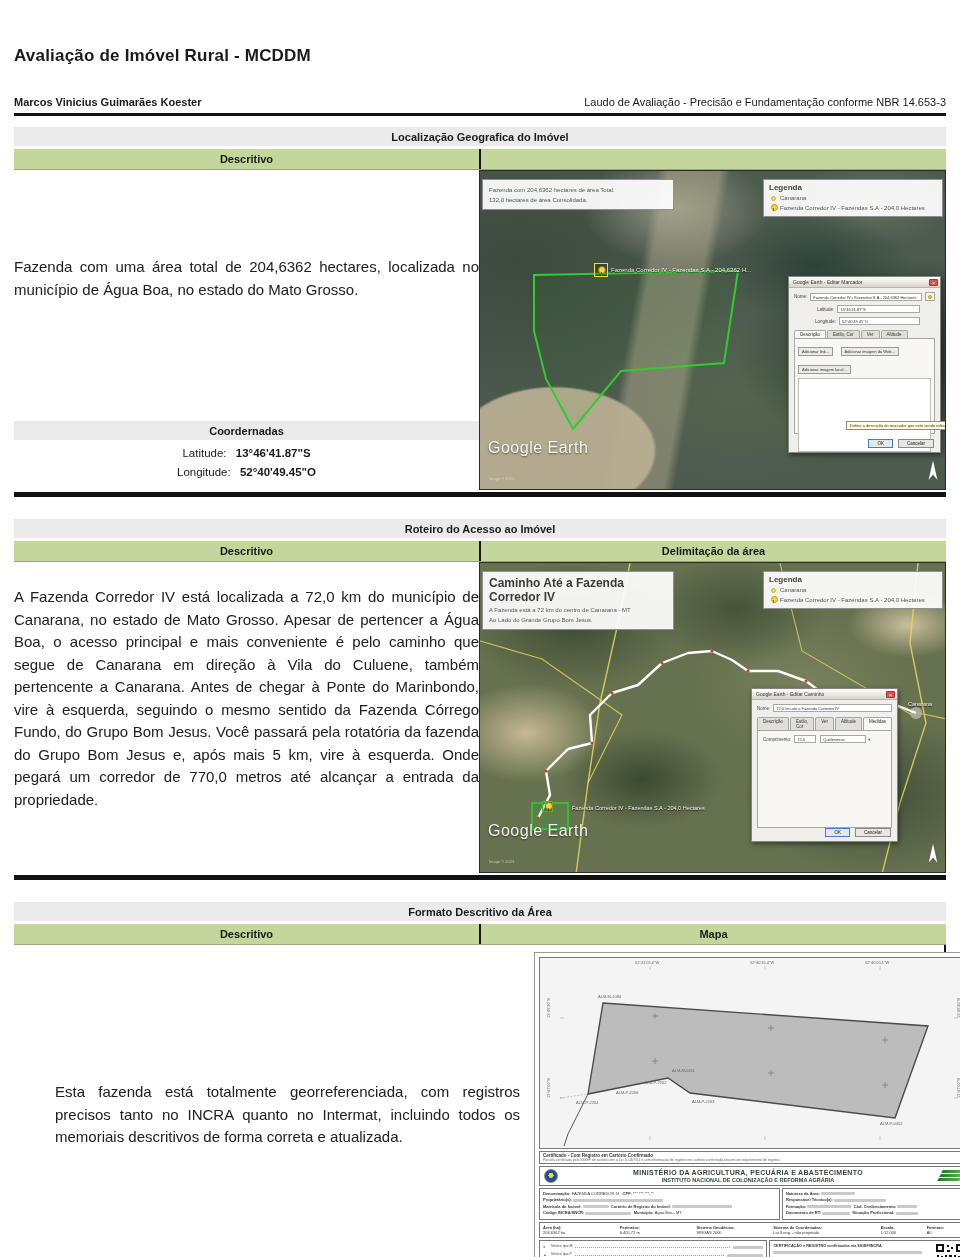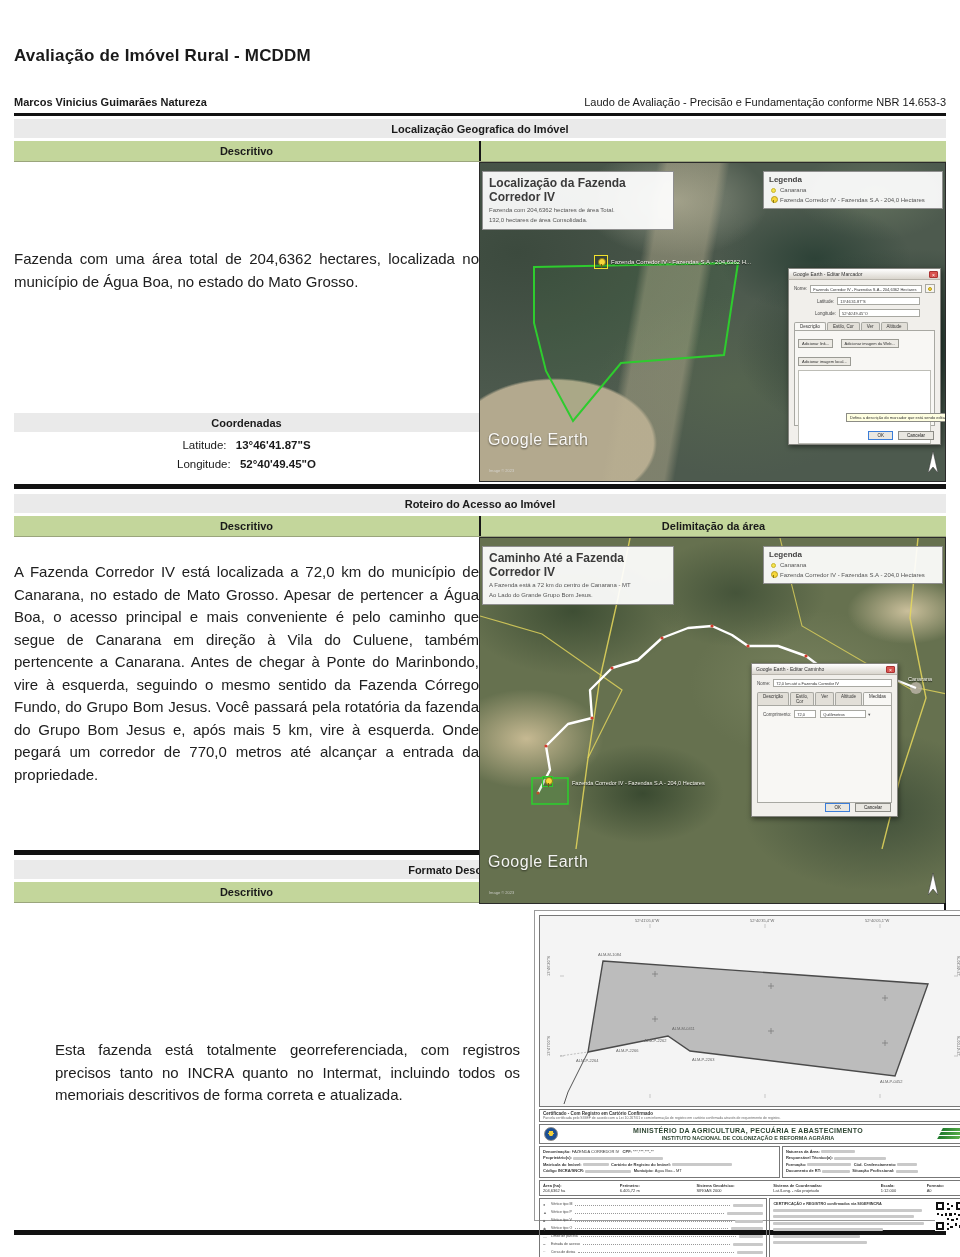--- a/index.html
+++ b/index.html
@@ -4,21 +4,21 @@
 <style>
   * { margin:0; padding:0; box-sizing:border-box; }
   html,body { background:#fff; }
   body { width:960px; height:1257px; font-family:"Liberation Sans", sans-serif; color:#1a1a1a; position:relative; overflow:hidden; }
   .content { margin:0 14px; }
 
   .doc-title { margin-top:46px; font-size:17px; font-weight:bold; letter-spacing:.2px; }
   .byline { margin-top:30px; display:flex; justify-content:space-between; align-items:flex-end; font-size:11px; padding-bottom:5px; border-bottom:3px solid #121212; }
   .byline .author { font-weight:bold; }
 
-  .bar-gray { margin-top:3px; background:#eaeaea; height:19px; display:flex; align-items:center; justify-content:center; font-size:11px; font-weight:bold; }
+  .bar-gray { margin-top:11px; background:#eaeaea; height:19px; display:flex; align-items:center; justify-content:center; font-size:11px; font-weight:bold; }
   .cols-head { margin-top:3px; display:flex; height:21px; background:#c3d69b; border-bottom:1px solid #9aa57c; }
   .cols-head .cell { display:flex; align-items:center; justify-content:center; font-size:11px; font-weight:bold; }
   .cols-head .cell.l { width:465px; }
   .cols-head .divider { width:2px; background:#161616; }
   .cols-head .cell.r { flex:1; }
 
   .row { display:flex; }
   .leftcol { width:465px; display:flex; flex-direction:column; }
   .para { font-size:15px; line-height:1.5; text-align:justify; color:#202020; }
 
@@ -31,21 +31,21 @@
   .map1 { height:320px; background-color:#4d5a4e;
     background-image:
       linear-gradient(100deg, transparent 34%, rgba(186,176,146,.45) 36%, rgba(186,176,146,.45) 46%, transparent 48%),
       radial-gradient(150px 90px at 42% 12%, #8e9483 0%, transparent 62%),
       radial-gradient(190px 120px at 16% 88%, #b3a98e 0%, #b3a98e 52%, transparent 54%),
       radial-gradient(260px 150px at 92% 58%, #21332b 0%, transparent 66%),
       radial-gradient(160px 90px at 72% 30%, #2d4237 0%, transparent 60%),
       radial-gradient(200px 130px at 55% 70%, #55644f 0%, transparent 70%),
       radial-gradient(320px 210px at 8% 28%, #3c4a3e 0%, transparent 72%),
       radial-gradient(120px 70px at 85% 10%, #62705d 0%, transparent 65%); }
-  .map2 { height:367px; background-color:#66714f;
+  .map2 { height:311px; background-color:#66714f;
     background-image:
       radial-gradient(170px 100px at 20% 20%, #3e4e34 0%, transparent 64%),
       radial-gradient(150px 90px at 55% 15%, #45543a 0%, transparent 60%),
       radial-gradient(200px 120px at 85% 75%, #41503a 0%, transparent 66%),
       radial-gradient(130px 80px at 35% 70%, #3a4a31 0%, transparent 62%),
       radial-gradient(170px 110px at 70% 40%, #77815d 0%, transparent 68%),
       radial-gradient(140px 90px at 10% 55%, #c6b992 0%, transparent 55%),
       radial-gradient(110px 60px at 92% 20%, #cabf9b 0%, transparent 55%); }
 
   .map-titlebox { position:absolute; left:2px; top:8px; width:192px; background:rgba(255,255,255,.93); border:1px solid #8f8f8f; padding:4px 6px 5px; }
@@ -84,21 +84,21 @@
   .ge-tab.active { background:#f8f7f4; }
   .ge-panel { border:1px solid #a8a8a2; margin:0 5px; background:#f8f7f4; position:relative; }
   .mini-btn { font-size:4px; color:#333; border:1px solid #9b9b94; background:#eceae4; padding:1px 3px; margin:3px 0 0 3px; display:inline-block; }
   .desc-area { background:#fff; border:1px solid #bdbdb6; margin:3px; }
   .ge-foot { position:absolute; bottom:4px; right:6px; display:flex; }
   .ge-btn { font-size:4.5px; padding:1px 8px; border:1px solid #8c8c86; background:#e9e7e1; margin-left:5px; cursor:default; }
   .ge-btn.ok { border:1px solid #3b7dd8; }
   .ge-tooltip { position:absolute; background:#ffffe1; border:1px solid #8c8c86; font-size:4px; color:#333; padding:1px 3px; white-space:nowrap; z-index:5; }
 
   .thick-bar { height:5px; background:#121212; margin-top:2px; }
-  .sec-gap { margin-top:5px; }
+  .sec-gap { margin-top:22px; }
 
   
   .rightcol3 { flex:1; position:relative; border-right:2px solid #121212; }
   .cert-page { position:absolute; left:14px; top:7px; width:440px; height:311px; background:#fff; border:1px solid #9a9a9a; padding:4px; font-family:"Liberation Sans", sans-serif; }
   .cert-draw { position:relative; border:1px solid #777; height:192px; background:#f4f4f4; }
   .cert-coord { position:absolute; font-size:4px; color:#666; }
   .rot { transform:rotate(-90deg); transform-origin:left top; }
   .cert-band { border:1px solid #777; margin-top:2px; padding:1px 3px; }
   .cert-band .b1 { font-size:4.5px; font-weight:bold; color:#333; }
   .cert-band .b2 { font-size:3.5px; color:#666; white-space:nowrap; overflow:hidden; }
@@ -123,35 +123,35 @@
   .leg-lead { flex:1; border-bottom:1px dotted #999; margin:0 3px; height:1px; }
   .qr { width:30px; height:30px; flex:0 0 auto; margin-left:3px; }
 </style>
 </head>
 <body>
 
 <div class="content">
 
   <div class="doc-title">Avaliação de Imóvel Rural - MCDDM</div>
   <div class="byline">
-    <span class="author">Marcos Vinicius Guimarães Natureza</span>
+    <span class="author">Marcos Vinicius Guimarães Koester</span>
     <span>Laudo de Avaliação - Precisão e Fundamentação conforme NBR 14.653-3</span>
   </div>
 
   <div class="bar-gray">Localização Geografica do Imóvel</div>
   <div class="cols-head">
     <div class="cell l">Descritivo</div>
     <div class="divider"></div>
   </div>
 
   <div class="row" style="height:320px;">
     <div class="leftcol">
       <p class="para" style="margin-top:86px;">Fazenda com uma área total de 204,6362 hectares, localizada no município de Água Boa, no estado do Mato Grosso.</p>
       <div class="coords-block">
-        <div class="coords-title">Coordenadas</div>
+        <div class="coords-title">Coordernadas</div>
         <div class="coord-line">
           <span>Latitude:</span>
           <b>13°46'41.87"S</b>
         </div>
         <div class="coord-line">
           <span>Longitude:</span>
           <b>52°40'49.45"O</b>
         </div>
       </div>
     </div>
@@ -159,21 +159,20 @@
     <div class="map map1">
       <svg width="467" height="320" style="position:absolute;left:0;top:0;">
         <polygon points="54,104 258,100 244,192 141,200 93,258 66,208 54,160" fill="rgba(40,160,40,0.06)" stroke="#2ecc2e" stroke-width="2"></polygon>
       </svg>
       <div class="pin-marker" style="left:114px; top:92px;">
           <span class="glyph"></span>
         </div>
       <div class="pin-label" style="left:131px; top:96px;">Fazenda Corredor IV - Fazendas S.A - 204,6362 H...</div>
 
       <div class="map-titlebox">
-        <div class="t">Localização da Fazenda Corredor IV</div>
         <div class="s">Fazenda com 204,6362 hectares de área Total.</div>
         <div class="s">132,0 hectares de área Consolidada.</div>
       </div>
 
       <div class="map-legend">
         <div class="t">Legenda</div>
         <div class="legend-item">
           <span class="dot-yellow"></span>
           <span>Canarana</span>
         </div>

